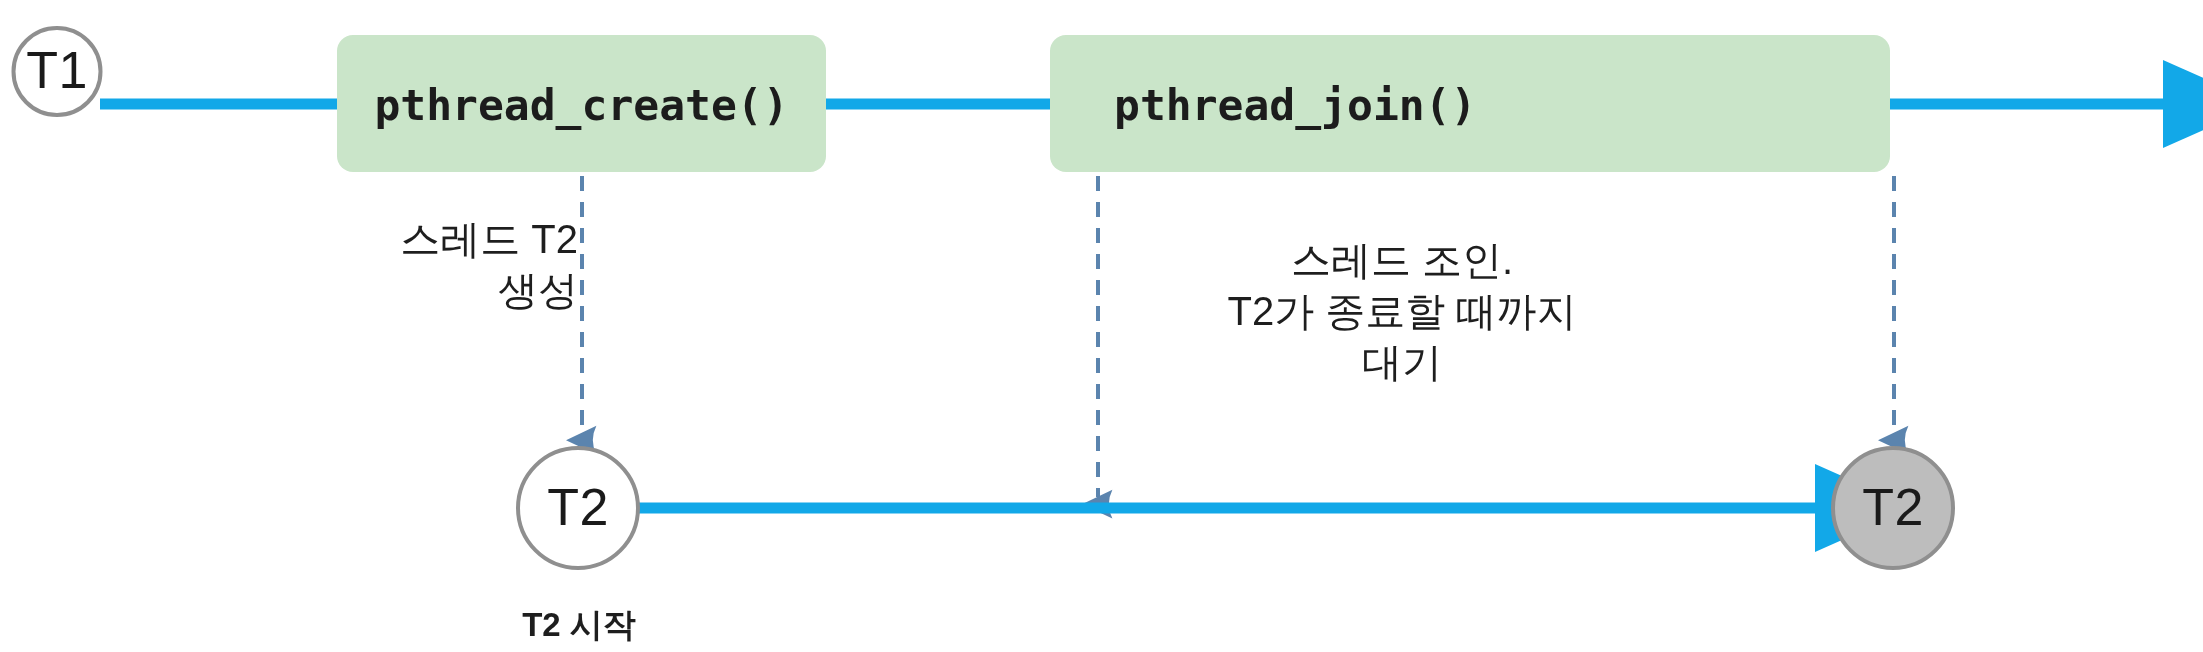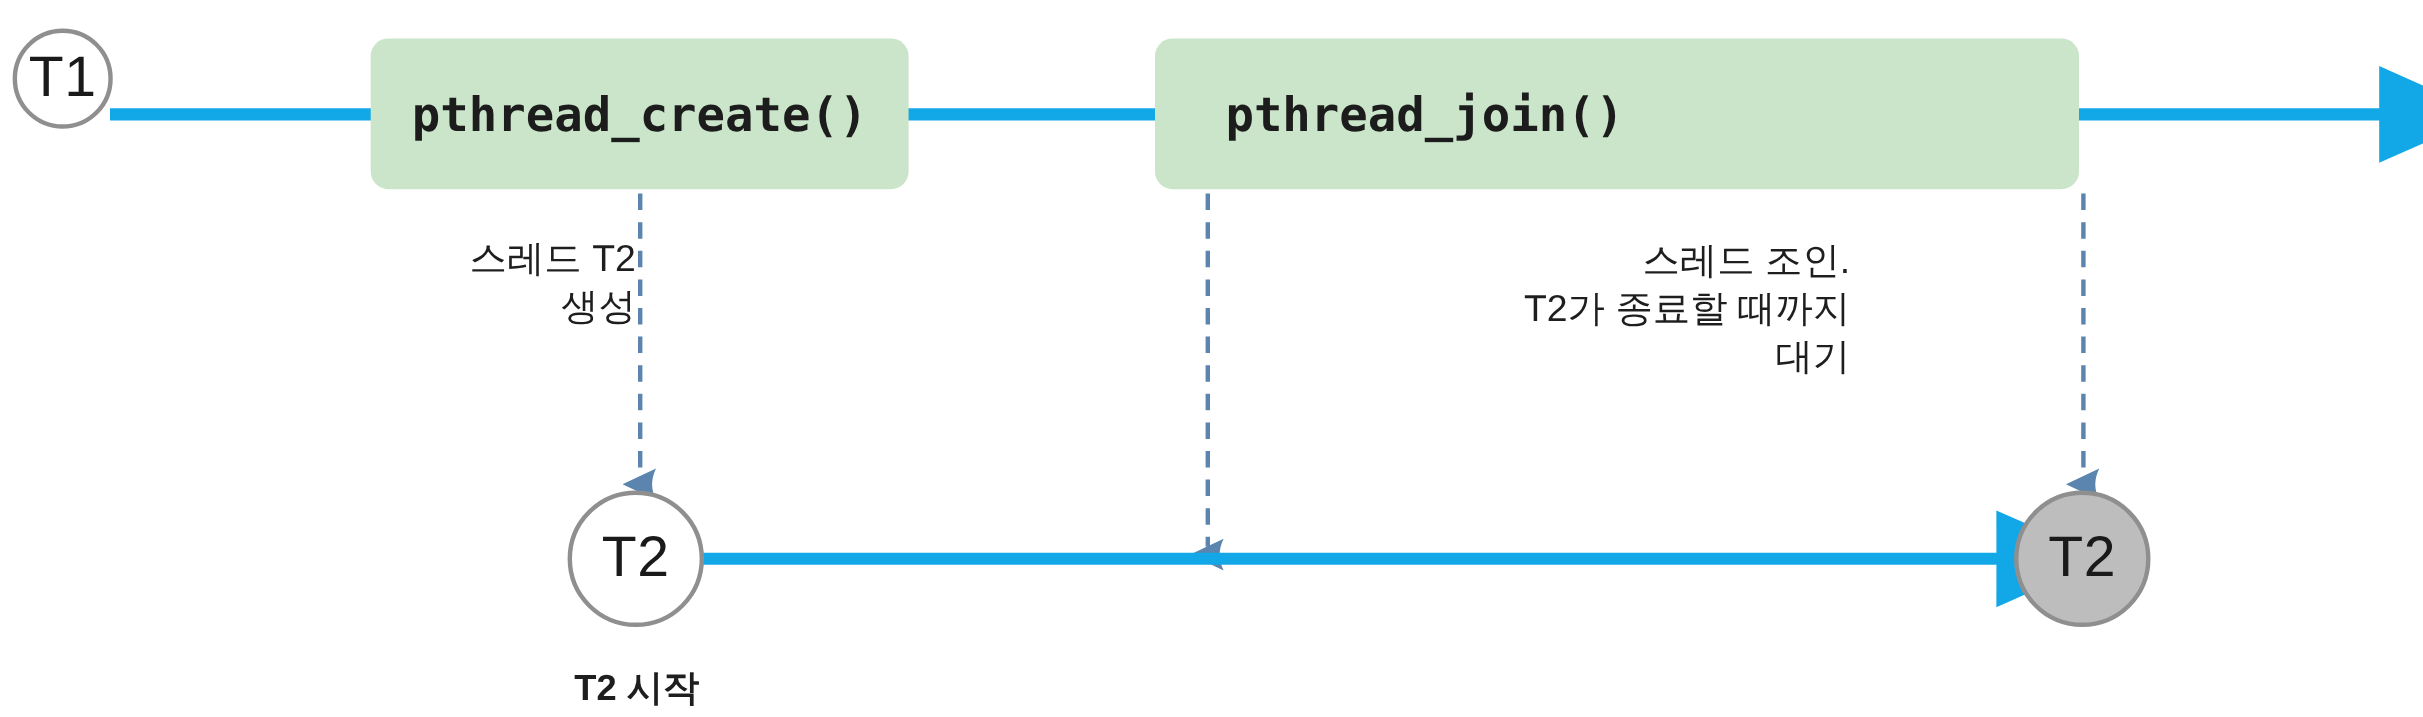--- a/index.html
+++ b/index.html
@@ -41,27 +41,27 @@
     font-family: "DejaVu Sans Mono", "Liberation Mono", monospace;
     font-weight: bold;
     font-size: 43px;
     color: #1c1c1c;
     white-space: nowrap;
     letter-spacing: 0px;
   }
   .annot {
     position: absolute;
     font-family: "Liberation Sans", sans-serif;
-    font-size: 34px;
+    font-size: 40px;
     line-height: 1.28;
     color: #1e1e1e;
     white-space: pre-line;
   }
   .annot-right { text-align: right; }
-  .annot-left  { text-align: right; }
+  .annot-left  { text-align: center; margin-top: 19px; }
   .caption {
     position: absolute;
     font-family: "Liberation Sans", sans-serif;
     font-size: 33px;
     color: #1e1e1e;
     white-space: nowrap;
     text-align: center;
     font-weight: bold;
   }
 </style>

